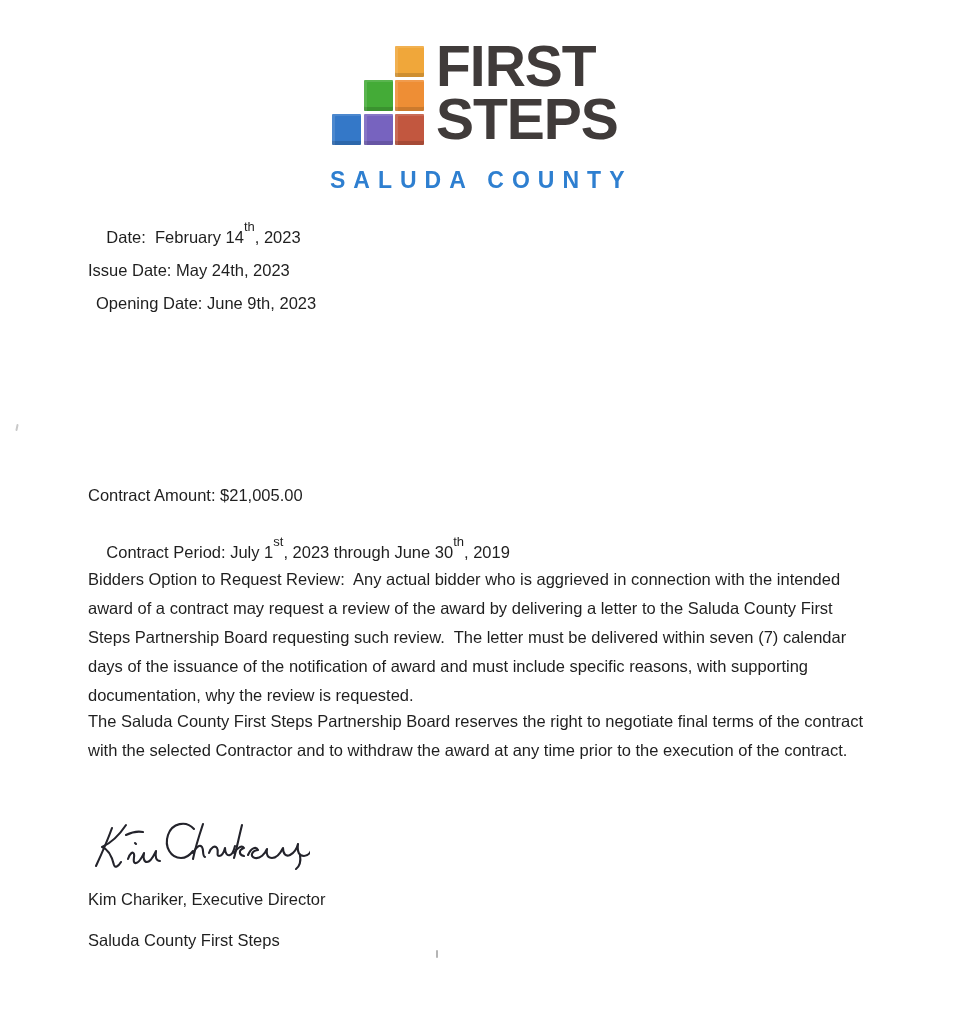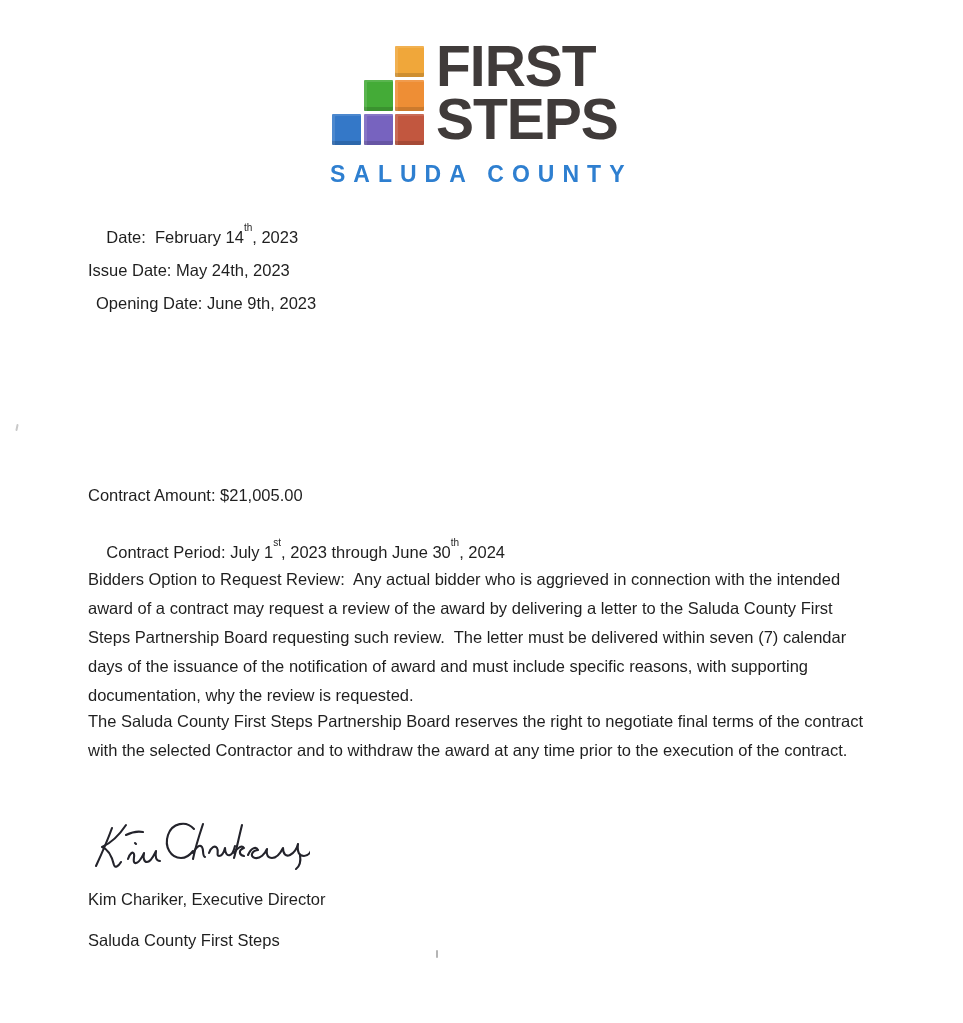--- a/index.html
+++ b/index.html
@@ -59,21 +59,21 @@
   
   .field, .para, .sig-caption {
     position: absolute;
     left: 88px;
     font-size: 16.5px;
     line-height: 21px;
     white-space: pre-wrap;
   }
   .para { width: 782px; line-height: 29px; }
   sup.ss {
-    font-size: 10px;
+    font-size: 13px;
     position: relative;
     top: -6px;
     line-height: 0;
   }
   #date { top: 206px; }
   #issue-date { top: 260px; }
   #opening-date { top: 293px; margin-left: 8px; }
   #description { top: 333px; }
   #awarded-to { top: 398px; }
   #contract-amount { top: 485px; }
@@ -114,37 +114,37 @@
       <div class="sq c22" style="background-color: rgb(68, 171, 55);"></div>
       <div class="sq c32" style="background-color: rgb(238, 142, 53);"></div>
       <div class="sq c13" style="background-color: rgb(52, 120, 200);"></div>
       <div class="sq c23" style="background-color: rgb(119, 99, 191);"></div>
       <div class="sq c33" style="background-color: rgb(194, 87, 63);"></div>
     </div>
     <div class="wordmark" style="color: rgb(64, 59, 58);">
       <div>FIRST</div>
       <div>STEPS</div>
     </div>
-    <div class="logo-subtitle" style="color: rgb(46, 127, 208);">SALUDA COUNTY</div>
+    <div class="logo-subtitle" style="color: rgb(46, 127, 208); margin-top: 6px;">SALUDA COUNTY</div>
   </div>
 
   <div class="field" id="date">
     <span>Date:  February 14</span><sup class="ss">th</sup><span>, 2023</span>
   </div>
 
   <div class="field" id="issue-date">Issue Date: May 24th, 2023</div>
 
   <div class="field" id="opening-date">Opening Date: June 9th, 2023</div>
 
 
 
   <div class="field" id="contract-amount">Contract Amount: $21,005.00</div>
 
   <div class="field" id="contract-period">
-    <span>Contract Period: July 1</span><sup class="ss">st</sup><span>, 2023 through June 30</span><sup class="ss">th</sup><span>, 2024</span>
+    <span>Contract Period: July 1</span><sup class="ss">st</sup><span>, 2023 through June 30</span><sup class="ss">th</sup><span>, 2019</span>
   </div>
 
   <div class="para" id="para1">Bidders Option to Request Review:  Any actual bidder who is aggrieved in connection with the intended award of a contract may request a review of the award by delivering a letter to the Saluda County First Steps Partnership Board requesting such review.  The letter must be delivered within seven (7) calendar days of the issuance of the notification of award and must include specific reasons, with supporting documentation, why the review is requested.</div>
 
   <div class="para" id="para2">The Saluda County First Steps Partnership Board reserves the right to negotiate final terms of the contract with the selected Contractor and to withdraw the award at any time prior to the execution of the contract.</div>
 
   <div class="signature">
     <span class="sr-only">Kim Chariker</span>
     <svg viewBox="0 0 220 70" fill="none" stroke="#23232b" stroke-width="2.1" stroke-linecap="round" stroke-linejoin="round">
 

